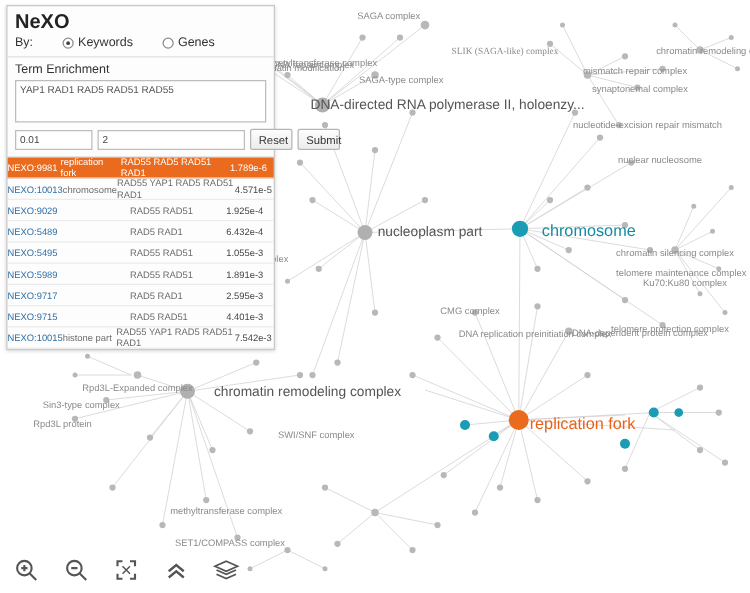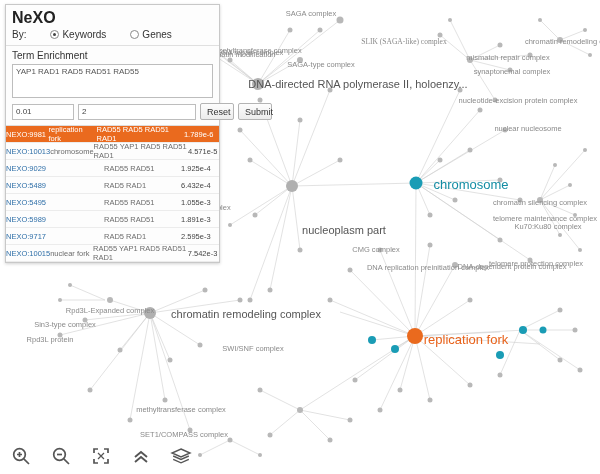--- a/index.html
+++ b/index.html
@@ -411,38 +411,38 @@
         <circle cx="395" cy="349" r="4" fill="#1a9cb5"></circle>
         <circle cx="500" cy="355" r="4" fill="#1a9cb5"></circle>
         <circle cx="523" cy="330" r="4" fill="#1a9cb5"></circle>
         <circle cx="543" cy="330" r="3.5" fill="#1a9cb5"></circle>
 
         <circle cx="415" cy="336" r="8" fill="#ea6a1e"></circle>
       </g>
     </svg>
     <div id="labels">
         <div class="node-label lbl-mid" style="left: 358px; top: 84px;">DNA-directed RNA polymerase II, holoenzy...</div>
-        <div class="node-label lbl-mid" style="left: 344px; top: 186px; margin-top: 44px;">nucleoplasm part</div>
+        <div class="node-label lbl-mid" style="left: 344px; top: 186px;">nucleoplasm part</div>
         <div class="node-label lbl-big lbl-teal" style="left: 471px; top: 184px;">chromosome</div>
         <div class="node-label lbl-big lbl-accent" style="left: 466px; top: 339px;">replication fork</div>
         <div class="node-label lbl-mid" style="left: 246px; top: 314px;">chromatin remodeling complex</div>
         <div class="node-label lbl-sm" style="left: 175px; top: 251px;">nuclear chromatin</div>
         <div class="node-label lbl-sm" style="left: 311px; top: 13px;">SAGA complex</div>
         <div class="node-label lbl-sm" style="left: 321px; top: 64px;">SAGA-type complex</div>
         <div class="node-label lbl-sm" style="left: 404px; top: 41px; font-family: Liberation Serif, serif;">SLIK (SAGA-like) complex</div>
         <div class="node-label lbl-sm" style="left: 576px; top: 41px;">chromatin remodeling complex</div>
         <div class="node-label lbl-sm" style="left: 238px; top: 54px;">chromatin modification</div>
         <div class="node-label lbl-sm" style="left: 245px; top: 50px;">histone acetyltransferase complex</div>
         <div class="node-label lbl-sm" style="left: 160px; top: 207px;">H4/H2A histone acetyltransferase complex</div>
         <div class="node-label lbl-sm" style="left: 160px; top: 192px;">SWR1 complex</div>
         <div class="node-label lbl-sm" style="left: 148px; top: 195px;">NuA4 histone acetyltransferase complex</div>
         <div class="node-label lbl-sm" style="left: 250px; top: 52px;">DNA repair complex</div>
         <div class="node-label lbl-sm" style="left: 508px; top: 57px;">mismatch repair complex</div>
         <div class="node-label lbl-sm" style="left: 512px; top: 71px;">synaptonemal complex</div>
-        <div class="node-label lbl-sm" style="left: 518px; top: 100px;">nucleotide-excision protein complex</div>
+        <div class="node-label lbl-sm" style="left: 518px; top: 100px;">nucleotide-excision repair mismatch</div>
         <div class="node-label lbl-sm" style="left: 528px; top: 128px;">nuclear nucleosome</div>
         <div class="node-label lbl-sm" style="left: 540px; top: 202px;">chromatin silencing complex</div>
         <div class="node-label lbl-sm" style="left: 428px; top: 267px;">DNA replication preinitiation complex</div>
         <div class="node-label lbl-sm" style="left: 376px; top: 249px;">CMG complex</div>
         <div class="node-label lbl-sm" style="left: 545px; top: 218px;">telomere maintenance complex</div>
         <div class="node-label lbl-sm" style="left: 548px; top: 226px;">Ku70:Ku80 complex</div>
         <div class="node-label lbl-sm" style="left: 110px; top: 310px;">Rpd3L-Expanded complex</div>
         <div class="node-label lbl-sm" style="left: 65px; top: 324px;">Sin3-type complex</div>
         <div class="node-label lbl-sm" style="left: 50px; top: 339px;">Rpd3L protein</div>
         <div class="node-label lbl-sm" style="left: 253px; top: 348px;">SWI/SNF complex</div>
@@ -516,22 +516,28 @@
           <div class="c2">RAD55 RAD51</div>
           <div class="c3">1.891e-3</div>
         </div>
         <div class="row">
           <div class="c0">NEXO:9717</div>
           <div class="c1"></div>
           <div class="c2">RAD5 RAD1</div>
           <div class="c3">2.595e-3</div>
         </div>
         <div class="row">
+          <div class="c0">NEXO:9715</div>
+          <div class="c1"></div>
+          <div class="c2">RAD5 RAD51</div>
+          <div class="c3">4.401e-3</div>
+        </div>
+        <div class="row">
           <div class="c0">NEXO:10015</div>
-          <div class="c1">nuclear fork</div>
+          <div class="c1">histone part</div>
           <div class="c2">RAD55 YAP1 RAD5 RAD51 RAD1</div>
           <div class="c3">7.542e-3</div>
         </div>
       </div>
   </div>
 
   <div id="toolbar">
     <div class="tool" title="zoom in">
       <svg width="20" height="20" viewBox="0 0 20 20" fill="none" stroke="#555" stroke-width="1.7">
         <circle cx="8.5" cy="8.5" r="5.8"></circle>

